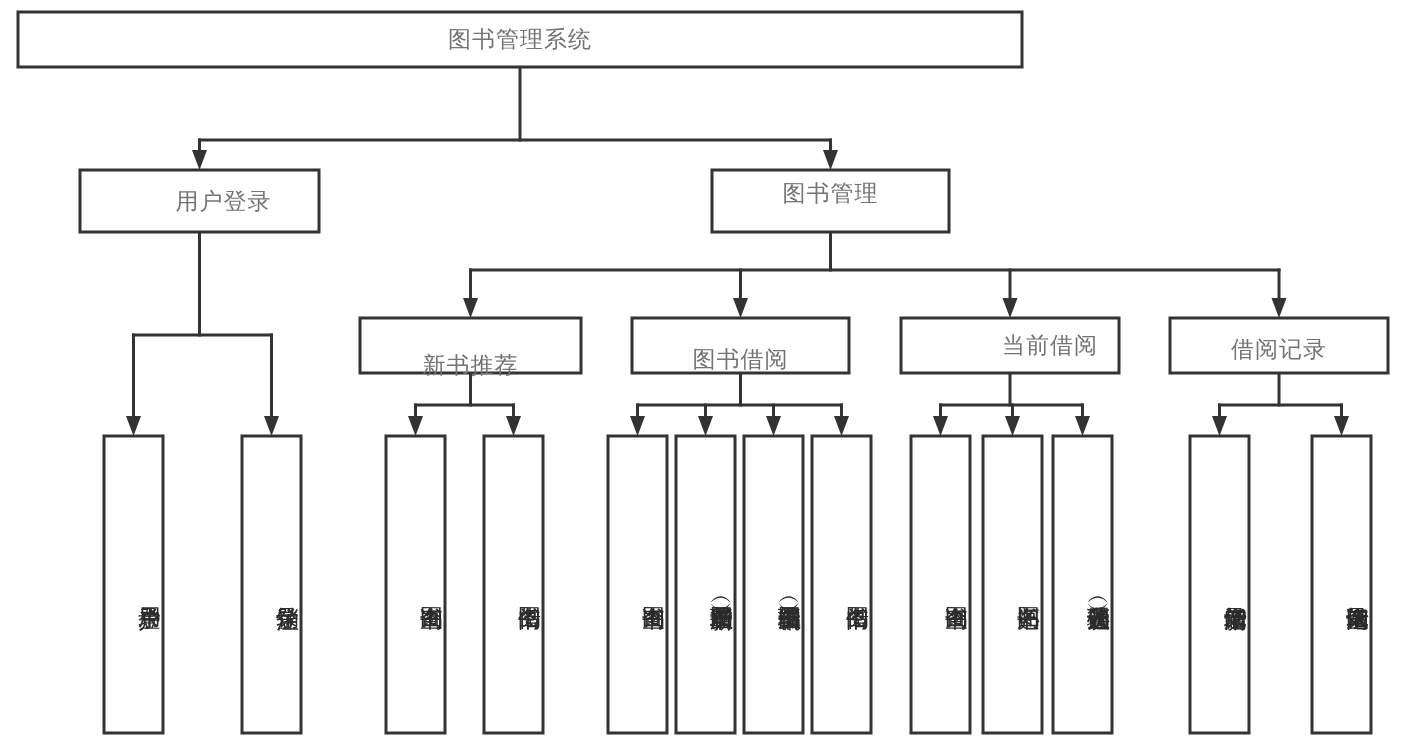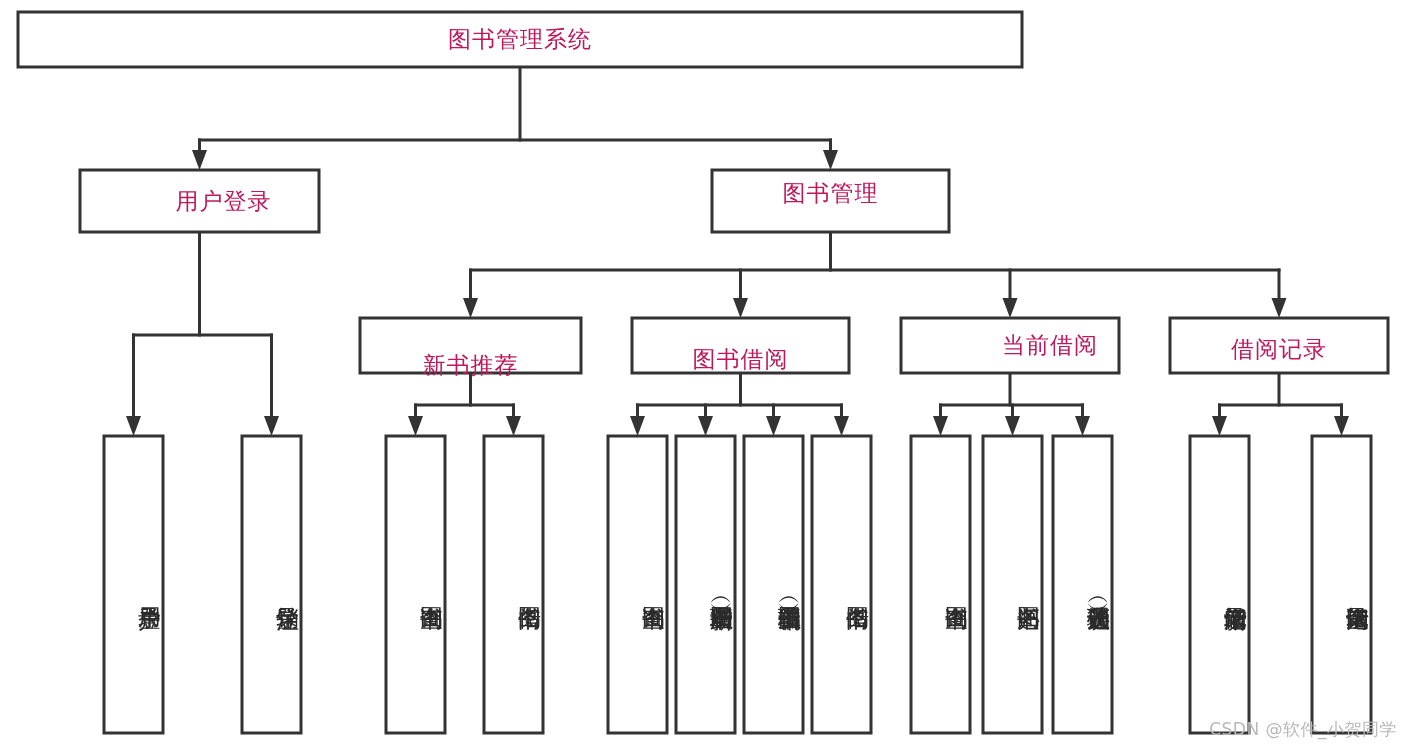--- a/index.html
+++ b/index.html
@@ -40,21 +40,21 @@
   }
   .arrow-head {
     fill: #333333;
     stroke: none;
   }
   .node-label-h {
     position: absolute;
     display: flex;
     align-items: center;
     justify-content: center;
-    color: #be185d;
+    color: #737373;
     font-family: Liberation Mono, monospace;
     font-size: 23px;
     letter-spacing: 1px;
     white-space: nowrap;
     pointer-events: none;
   }
   .node-label-v {
     position: absolute;
     display: flex;
     align-items: flex-start;
@@ -180,14 +180,13 @@
       <div class="node-label-v" style="left: 676px; width: 59px; top: 450px; height: 277px;">新增图书（管理员）</div>
       <div class="node-label-v" style="left: 744px; width: 59px; top: 450px; height: 277px;">编辑图书（管理员）</div>
       <div class="node-label-v" style="left: 812px; width: 59px; top: 450px; height: 277px;">借阅图书</div>
       <div class="node-label-v" style="left: 911px; width: 59px; top: 450px; height: 277px;">查询图书</div>
       <div class="node-label-v" style="left: 983px; width: 59px; top: 450px; height: 277px;">归还图书</div>
       <div class="node-label-v" style="left: 1053px; width: 59px; top: 450px; height: 277px;">确认归还（管理员）</div>
       <div class="node-label-v" style="left: 1190px; width: 59px; top: 450px; height: 277px;">新增借阅记录</div>
       <div class="node-label-v" style="left: 1312px; width: 59px; top: 450px; height: 277px;">查询借阅记录</div>
     </div>
 
-  <div class="watermark">CSDN @软件_小贺同学</div>
 </div>
 
 </body></html>

